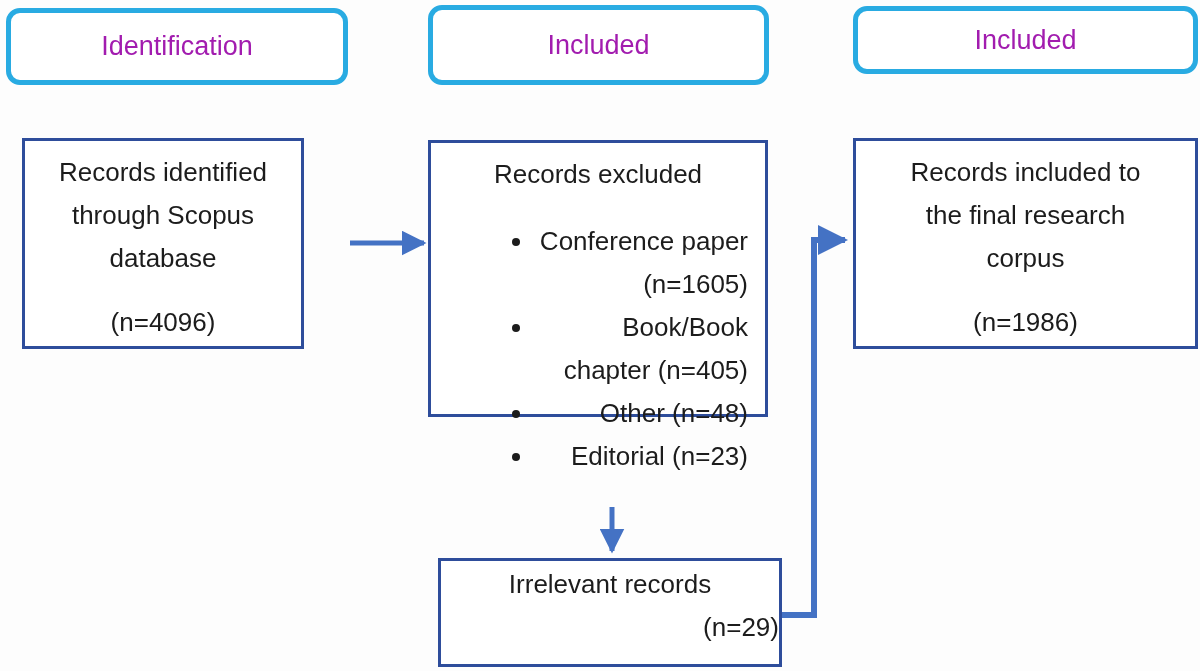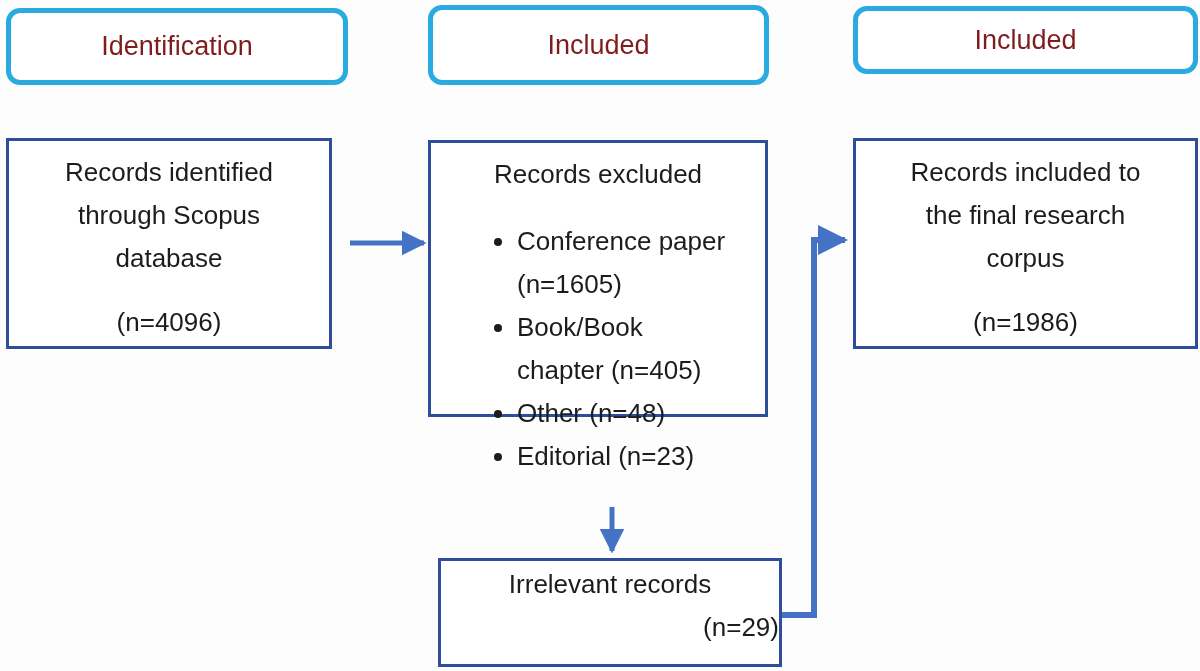--- a/index.html
+++ b/index.html
@@ -19,51 +19,51 @@
   .stage {
     position: absolute;
     box-sizing: border-box;
     background: #ffffff;
     border: 5px solid #29abe2;
     border-radius: 14px;
     display: flex;
     align-items: center;
     justify-content: center;
     font-size: 27px;
-    color: #7f1d1d;
+    color: #a21caf;
   }
   #stage-identification { left: 6px;   top: 8px; width: 342px; height: 77px; }
   #stage-screening      { left: 428px; top: 5px; width: 341px; height: 80px; }
   #stage-included       { left: 853px; top: 6px; width: 345px; height: 68px; }
 
   
   .flow-box {
     position: absolute;
     box-sizing: border-box;
     background: #ffffff;
     border: 3px solid #2e4d9b;
     color: #1c1c1c;
     font-size: 26px;
     line-height: 43px;
     text-align: center;
   }
-  #box-identified { left: 6px;   top: 138px; width: 326px; height: 211px; padding-top: 10px; }
+  #box-identified { left: 22px;   top: 138px; width: 282px; height: 211px; padding-top: 10px; }
   #box-excluded   { left: 428px; top: 140px; width: 340px; height: 277px; padding-top: 10px; }
   #box-included   { left: 853px; top: 138px; width: 345px; height: 211px; padding-top: 10px; }
   #box-irrelevant { left: 438px; top: 558px; width: 344px; height: 109px; padding-top: 2px; }
 
   .wrap-label { width: 250px; margin: 0 auto; }
   .count-line { margin-top: 21px; }
   #box-irrelevant .count-line { margin-top: 0; text-align: right; }
 
   #box-excluded .box-title { text-align: center; }
   #box-excluded ul {
-    margin: 24px 0 0 14px;
-    padding-left: 72px;
-    text-align: left;
+    margin: 24px 0 0 0;
+    padding-left: 104px;
+    text-align: right;
     list-style: disc;
   }
   #box-excluded li {
     width: 213px;
     line-height: 43px;
   }
 
   
   #arrows {
     position: absolute;

